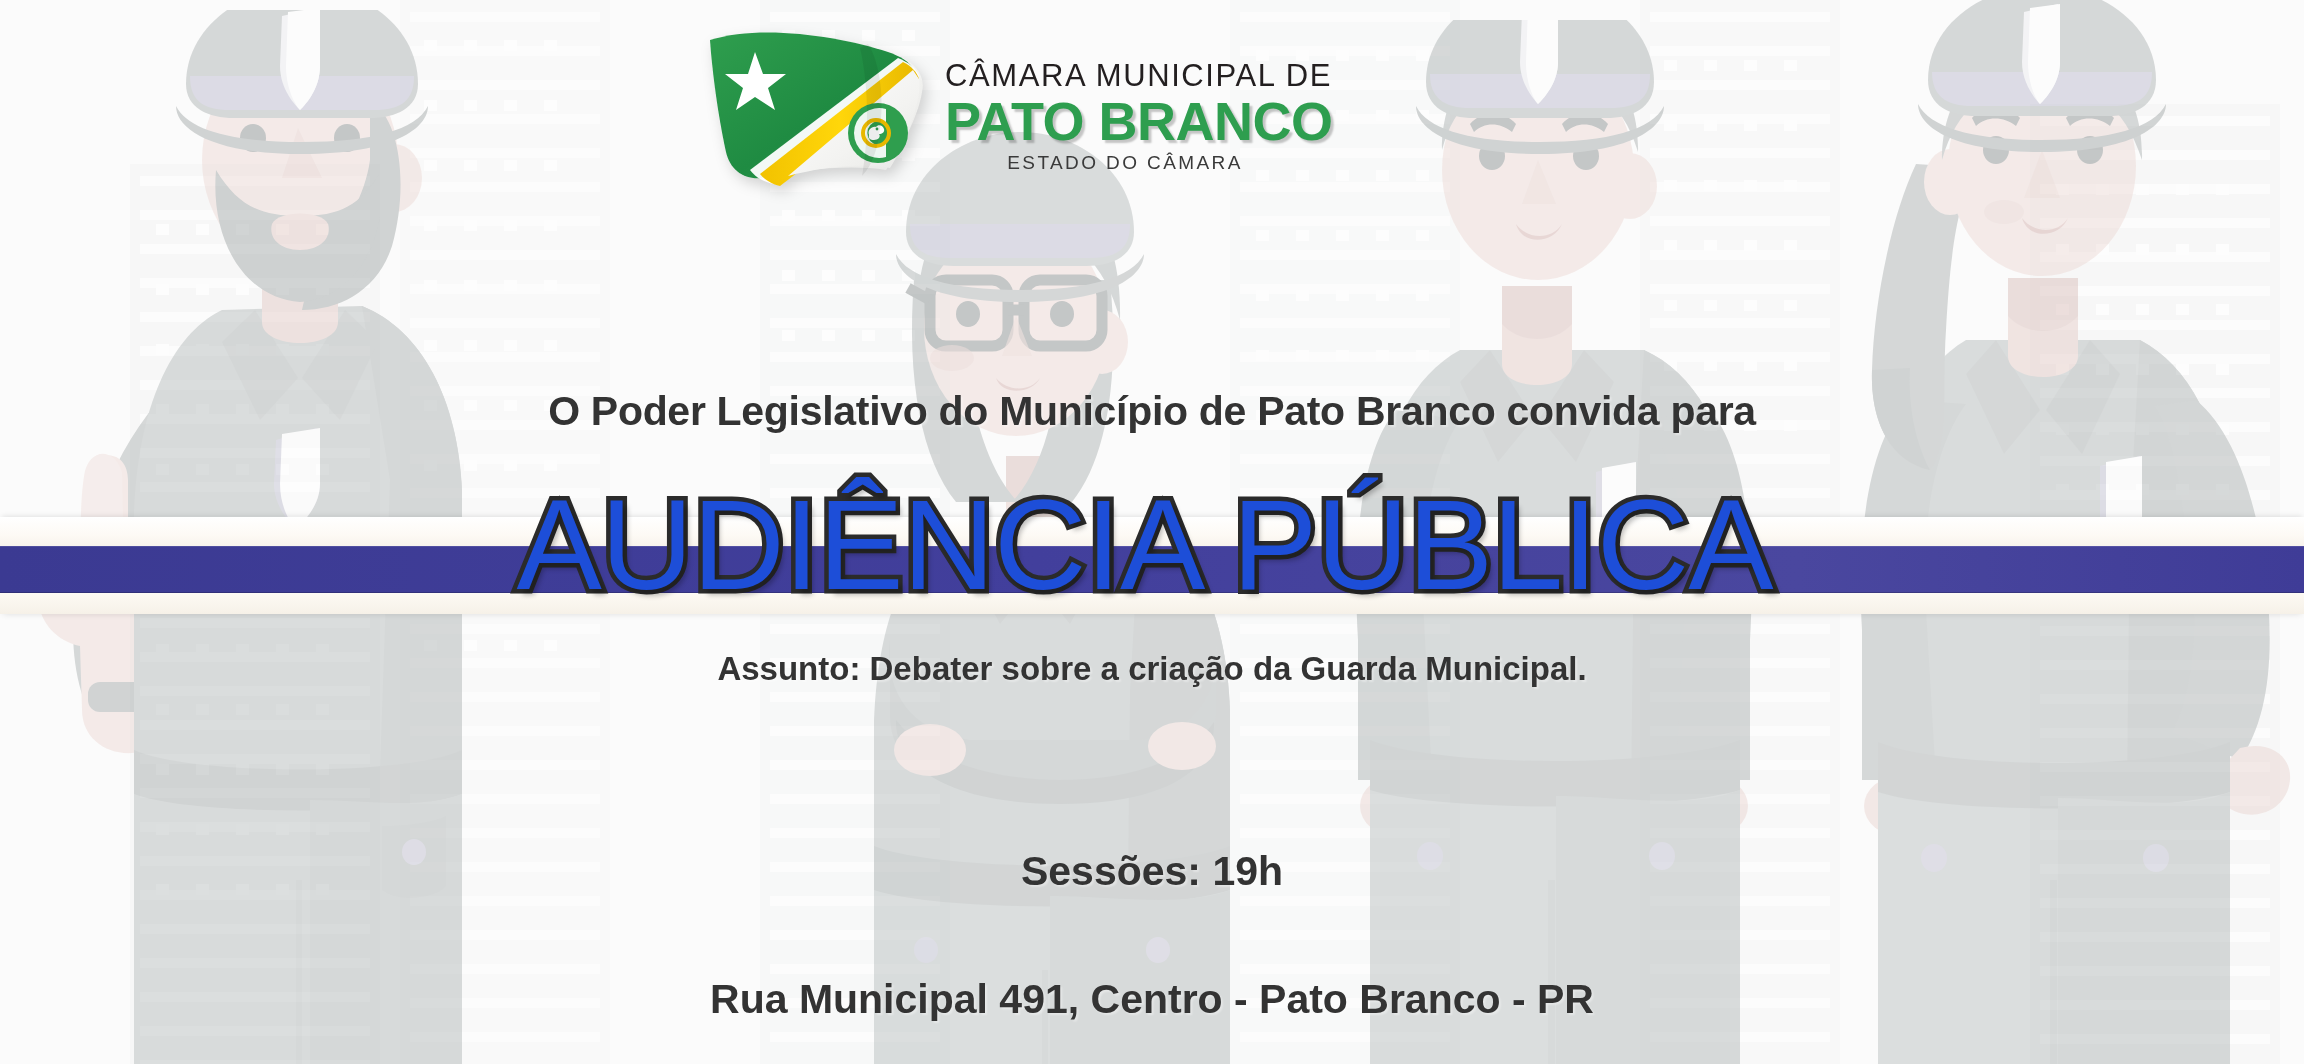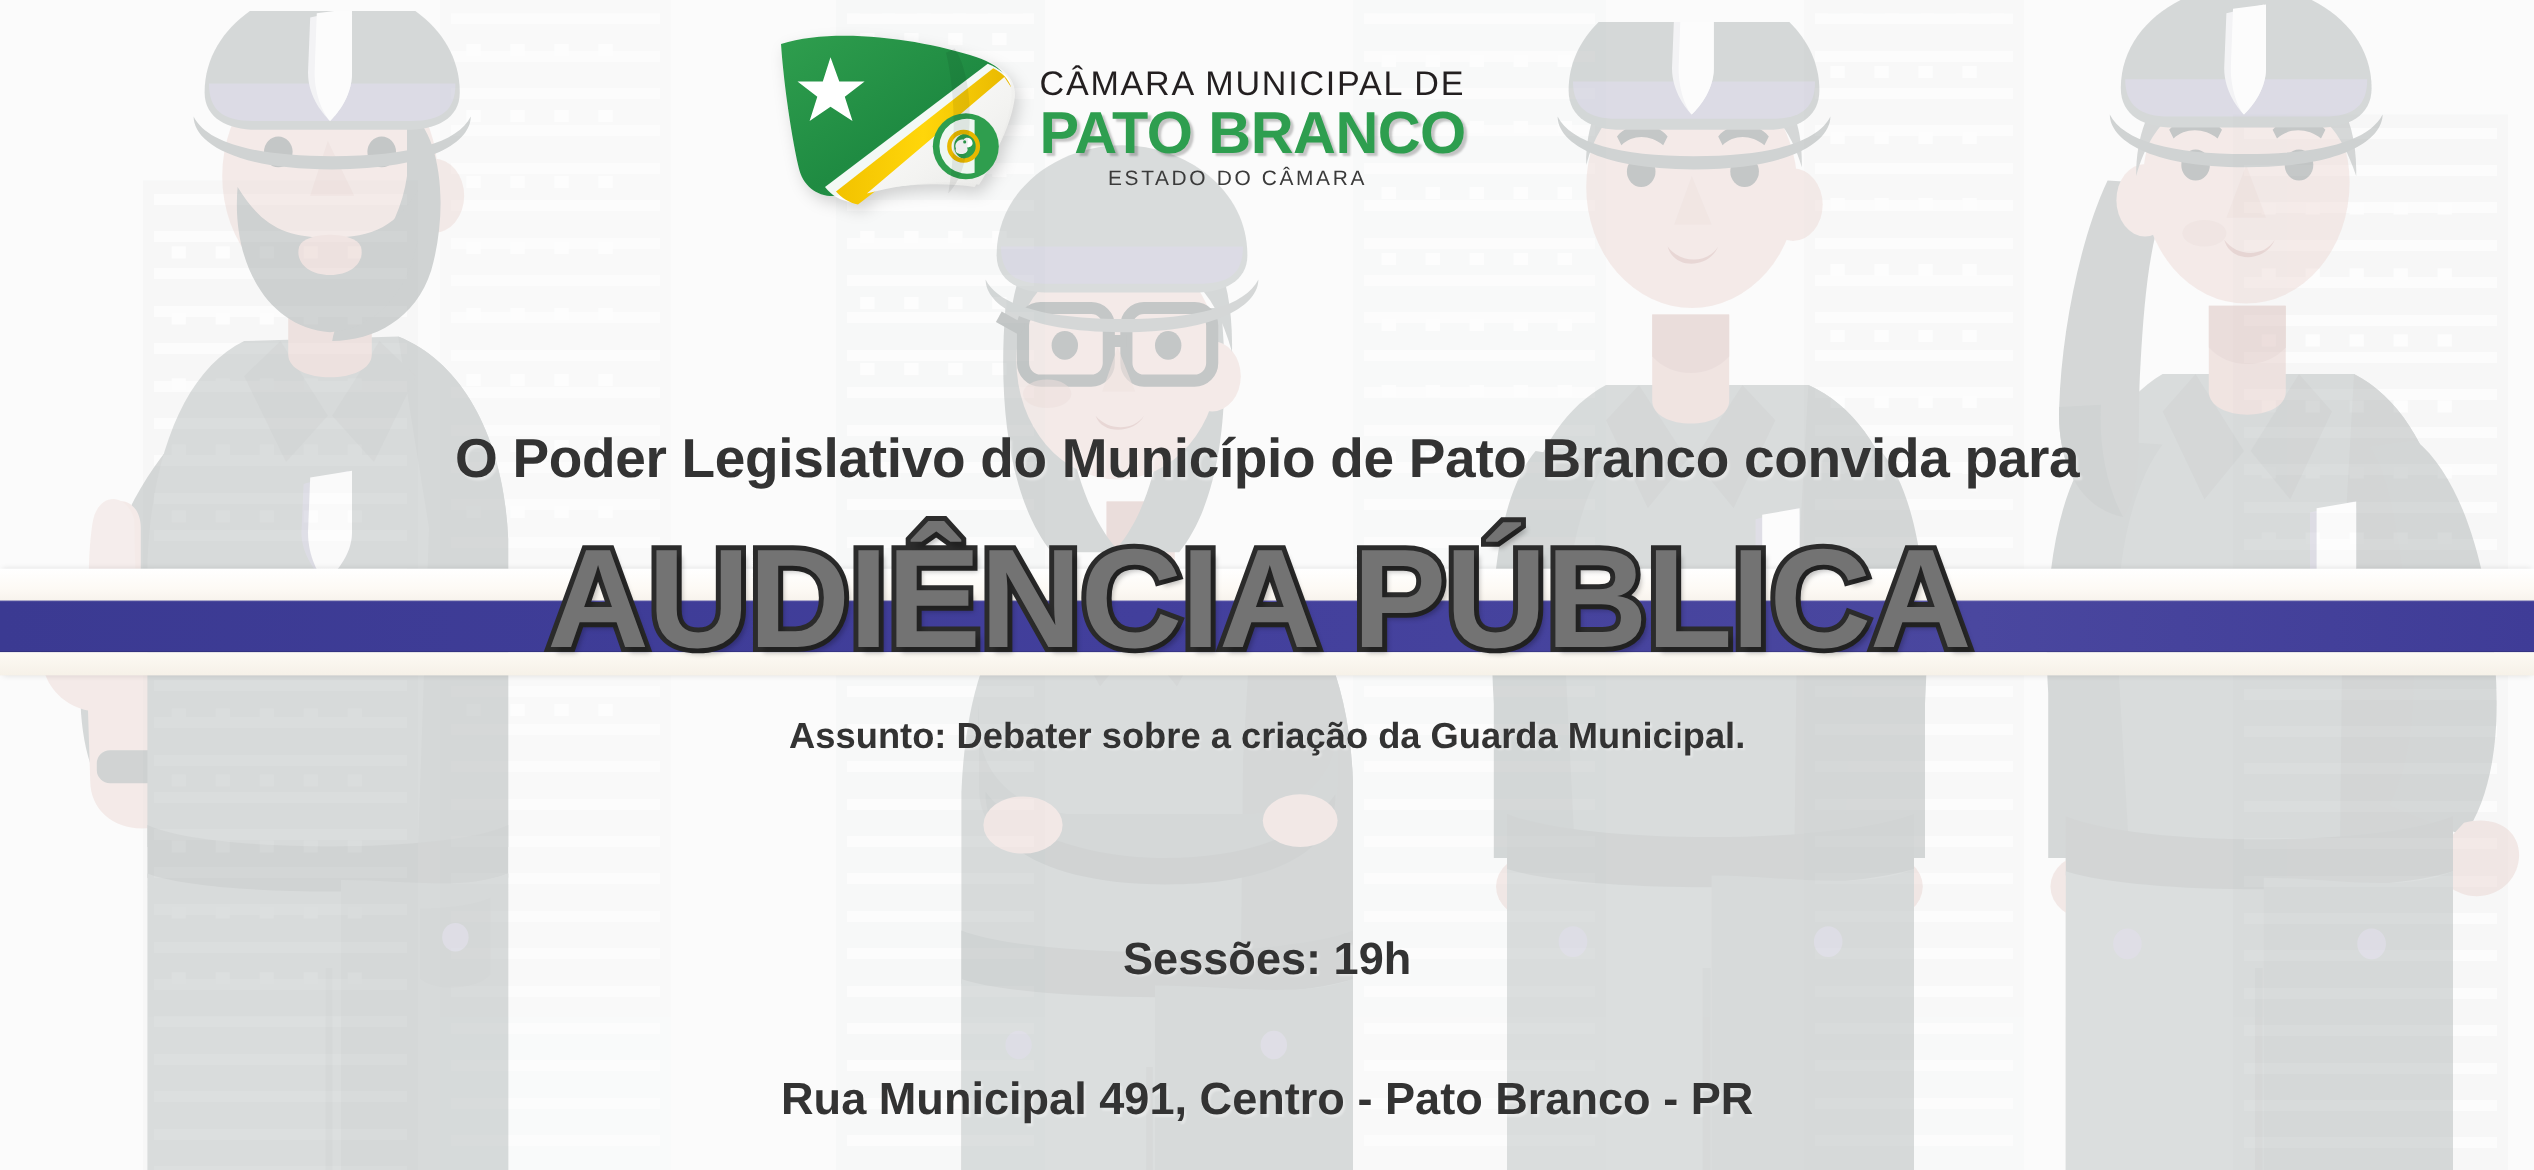--- a/index.html
+++ b/index.html
@@ -102,29 +102,29 @@
   #copy{
     position:absolute; left:0; right:0; top:0; bottom:0;
     z-index:10; pointer-events:none;
   }
   .ln{
     position:absolute; left:0; right:0;
     text-align:center; color:#333333;
     font-weight:bold;
     text-shadow:2px 2px 2px rgba(255,255,255,.35);
   }
-  #line-invite{ top:388px; font-size:50px; letter-spacing:-.3px; }
+  #line-invite{ top:388px; font-size:41px; letter-spacing:-.3px; }
 
   #headline{
     position:absolute; left:0; right:15px; top:480px;
     text-align:center;
-    font-size:128px; font-weight:bold;
+    font-size:128px; font-weight:normal;
     letter-spacing:-1px;
     line-height:1.02;
-    color:#737373;
+    color:#1d4ed8;
     -webkit-text-stroke:9px #2b2b2b;
     paint-order:stroke fill;
     text-shadow:5px 6px 5px rgba(0,0,0,.25);
     white-space:nowrap;
   }
 
   #line-subject{ top:650px; font-size:33px; }
   #line-date{    top:782px; font-size:41px; }
   #line-time{    top:848px; font-size:41px; }
   #line-place{   top:912px; font-size:41px; }

